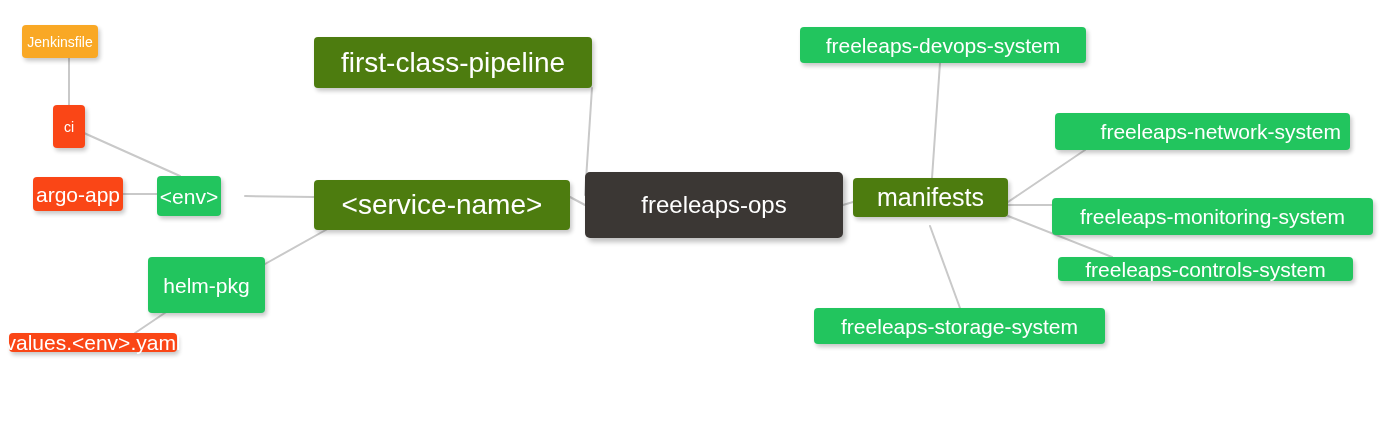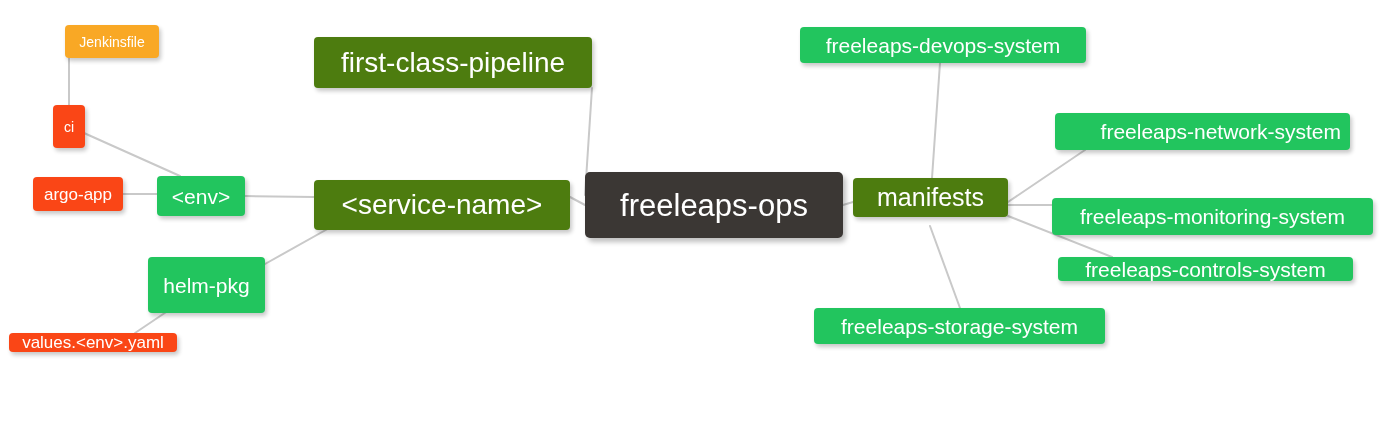--- a/index.html
+++ b/index.html
@@ -39,25 +39,25 @@
     background:#3b3734;
     border-radius:5px;
     box-shadow:3px 4px 5px rgba(0,0,0,0.25);
   }
   .node.blue{ background:#4d7c0f; }
   .node.green{ background:#22c55e; }
   .node.orange{ background:#f9a825; }
   .node.red{ background:#fa4616; }
 
   
-  .fs-root{ font-size:31px; }
+  .fs-root{ font-size:24px; }
   .fs-xl  { font-size:28px; }
   .fs-lg  { font-size:25px; }
   .fs-md  { font-size:21px; }
-  .fs-sm  { font-size:17px; }
+  .fs-sm  { font-size:21px; }
   .fs-xs  { font-size:14px; }
 
   .node .label{
     display:block;
     line-height:1;
     white-space:nowrap;
   }
 </style>
 </head>
 <body>
@@ -85,33 +85,33 @@
       </div>
       <div class="node blue fs-xl" style="left: 314px; top: 37px; width: 278px; height: 51px;">
         <span class="label">first-class-pipeline</span>
       </div>
       <div class="node blue fs-xl" style="left: 314px; top: 172px; width: 256px; height: 50px; margin-top: 8px;">
         <span class="label">&lt;service-name&gt;</span>
       </div>
       <div class="node blue fs-lg" style="left: 853px; top: 178px; width: 155px; height: 39px;">
         <span class="label">manifests</span>
       </div>
-      <div class="node green fs-md" style="left: 157px; top: 176px; width: 88px; height: 40px; align-items: center;">
+      <div class="node green fs-md" style="left: 157px; top: 176px; width: 64px; height: 40px; align-items: center;">
         <span class="label">&lt;env&gt;</span>
       </div>
       <div class="node green fs-md" style="left: 148px; top: 257px; width: 117px; height: 56px;">
         <span class="label">helm-pkg</span>
       </div>
       <div class="node red fs-xs" style="left: 53px; top: 105px; width: 32px; height: 43px;">
         <span class="label">ci</span>
       </div>
       <div class="node red fs-sm" style="left: 33px; top: 177px; width: 90px; height: 34px;">
         <span class="label">argo-app</span>
       </div>
-      <div class="node orange fs-xs" style="left: 22px; top: 25px; width: 94px; height: 33px; margin-left: 43px;">
+      <div class="node orange fs-xs" style="left: 22px; top: 25px; width: 76px; height: 33px;">
         <span class="label">Jenkinsfile</span>
       </div>
       <div class="node red fs-sm" style="left: 9px; top: 333px; width: 168px; height: 19px;">
         <span class="label">values.&lt;env&gt;.yaml</span>
       </div>
       <div class="node green fs-md" style="left: 800px; top: 27px; width: 286px; height: 36px;">
         <span class="label">freeleaps-devops-system</span>
       </div>
       <div class="node green fs-md" style="left: 1055px; top: 113px; width: 295px; height: 37px; justify-content: flex-end;">
         <span class="label">freeleaps-network-system</span>

